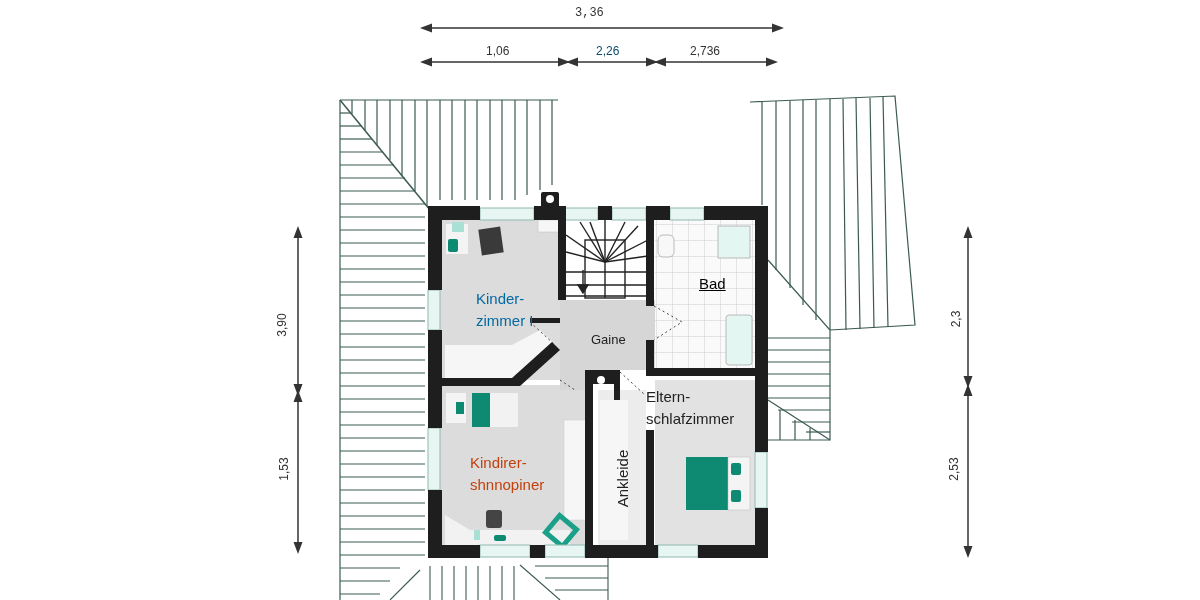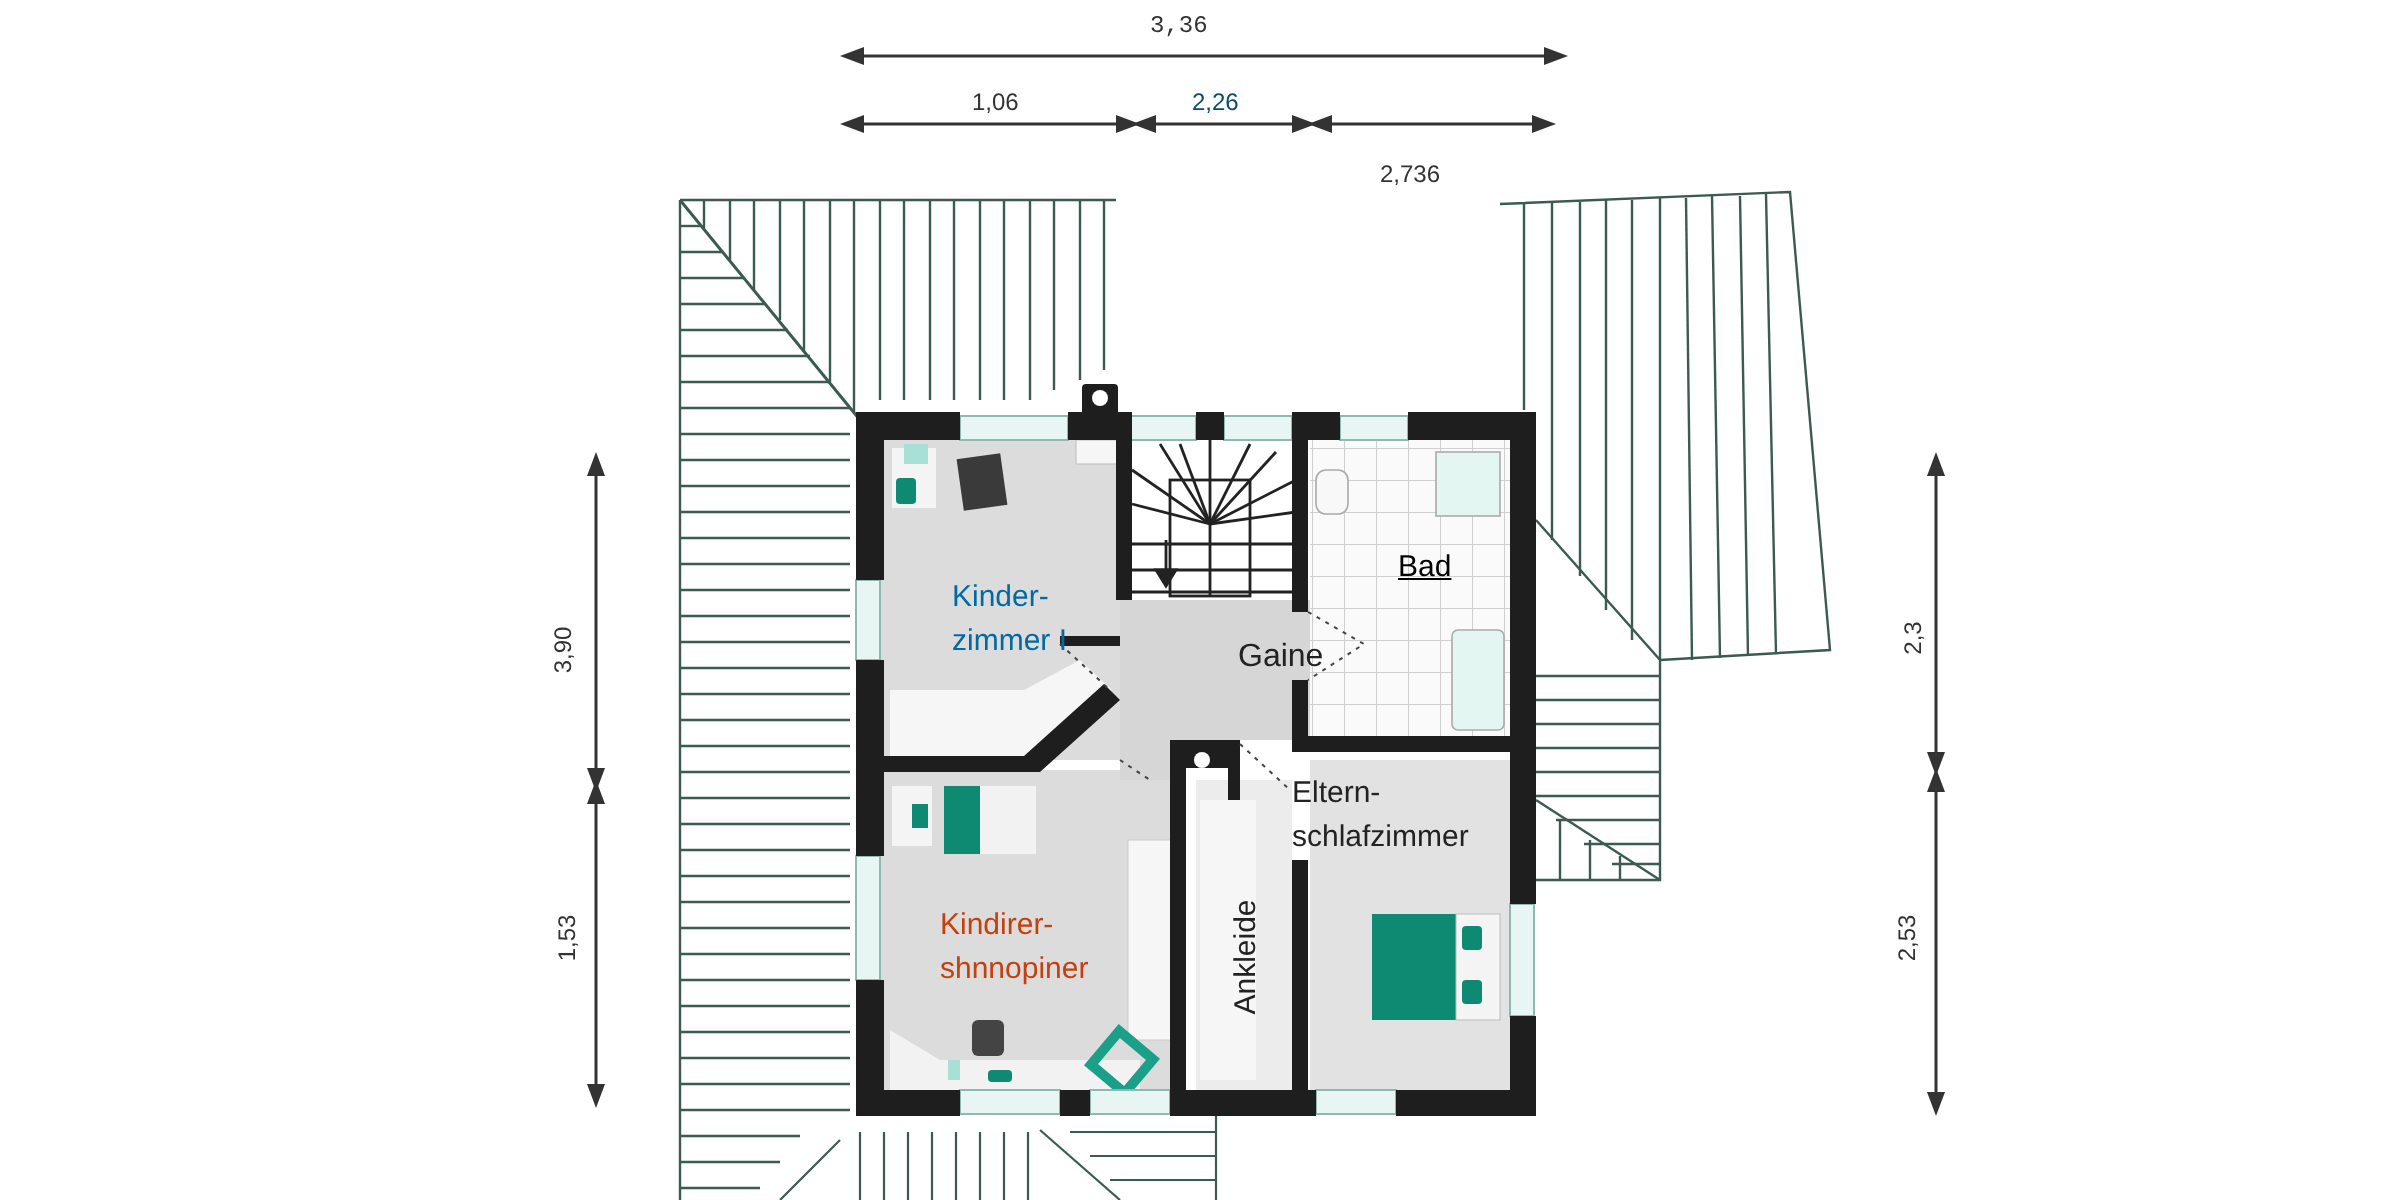--- a/index.html
+++ b/index.html
@@ -244,31 +244,31 @@
     <path d="M530 322 L555 345"></path>
     <path d="M654 306 L682 322 L654 340"></path>
     <path d="M620 372 L645 395"></path>
     <path d="M560 380 L575 390"></path>
   </g>
 </svg>
 
 <div style="position:absolute;left:575px;top:6px;font-size:12px;color:#333;font-family:Liberation Mono, monospace;">3,36</div>
 <div style="position:absolute;left:486px;top:44px;font-size:12px;color:#333;">1,06</div>
 <div style="position:absolute;left:596px;top:44px;font-size:12px;color:#0c4a6e;">2,26</div>
-<div style="position:absolute;left:690px;top:44px;font-size:12px;color:#333;margin-top:36px;">2,736</div>
+<div style="position:absolute;left:690px;top:44px;font-size:12px;color:#333;">2,736</div>
 <div style="position:absolute;left:270px;top:318px;font-size:12px;color:#333;transform:rotate(-90deg);">3,90</div>
 <div style="position:absolute;left:272px;top:462px;font-size:12px;color:#333;transform:rotate(-90deg);">1,53</div>
 <div style="position:absolute;left:948px;top:312px;font-size:12px;color:#333;transform:rotate(-90deg);">2,3</div>
 <div style="position:absolute;left:942px;top:462px;font-size:12px;color:#333;transform:rotate(-90deg);">2,53</div>
 
 <div style="position:absolute;left:476px;top:288px;font-size:15px;color:#0369a1;line-height:22px;">
   <div>Kinder-</div>
   <div>zimmer I</div>
 </div>
-<div style="position:absolute;left:591px;top:320px;font-size:16px;color:#222;margin-left:28px;">Gaine</div>
+<div style="position:absolute;left:591px;top:332px;font-size:13px;color:#222;">Gaine</div>
 <div style="position:absolute;left:699px;top:275px;font-size:15px;color:#000000;text-decoration:underline;">Bad</div>
 <div style="position:absolute;left:470px;top:452px;font-size:15px;color:#c2410c;line-height:22px;">
   <div>Kindirer-</div>
   <div>shnnopiner</div>
 </div>
 <div style="position:absolute;left:594px;top:470px;font-size:15px;color:#222;transform:rotate(-90deg);transform-origin:center;">Ankleide</div>
 <div style="position:absolute;left:646px;top:386px;font-size:15px;color:#222;line-height:22px;text-align:left;width:100px;">
   <div>Eltern-</div>
   <div>schlafzimmer</div>
 </div>

